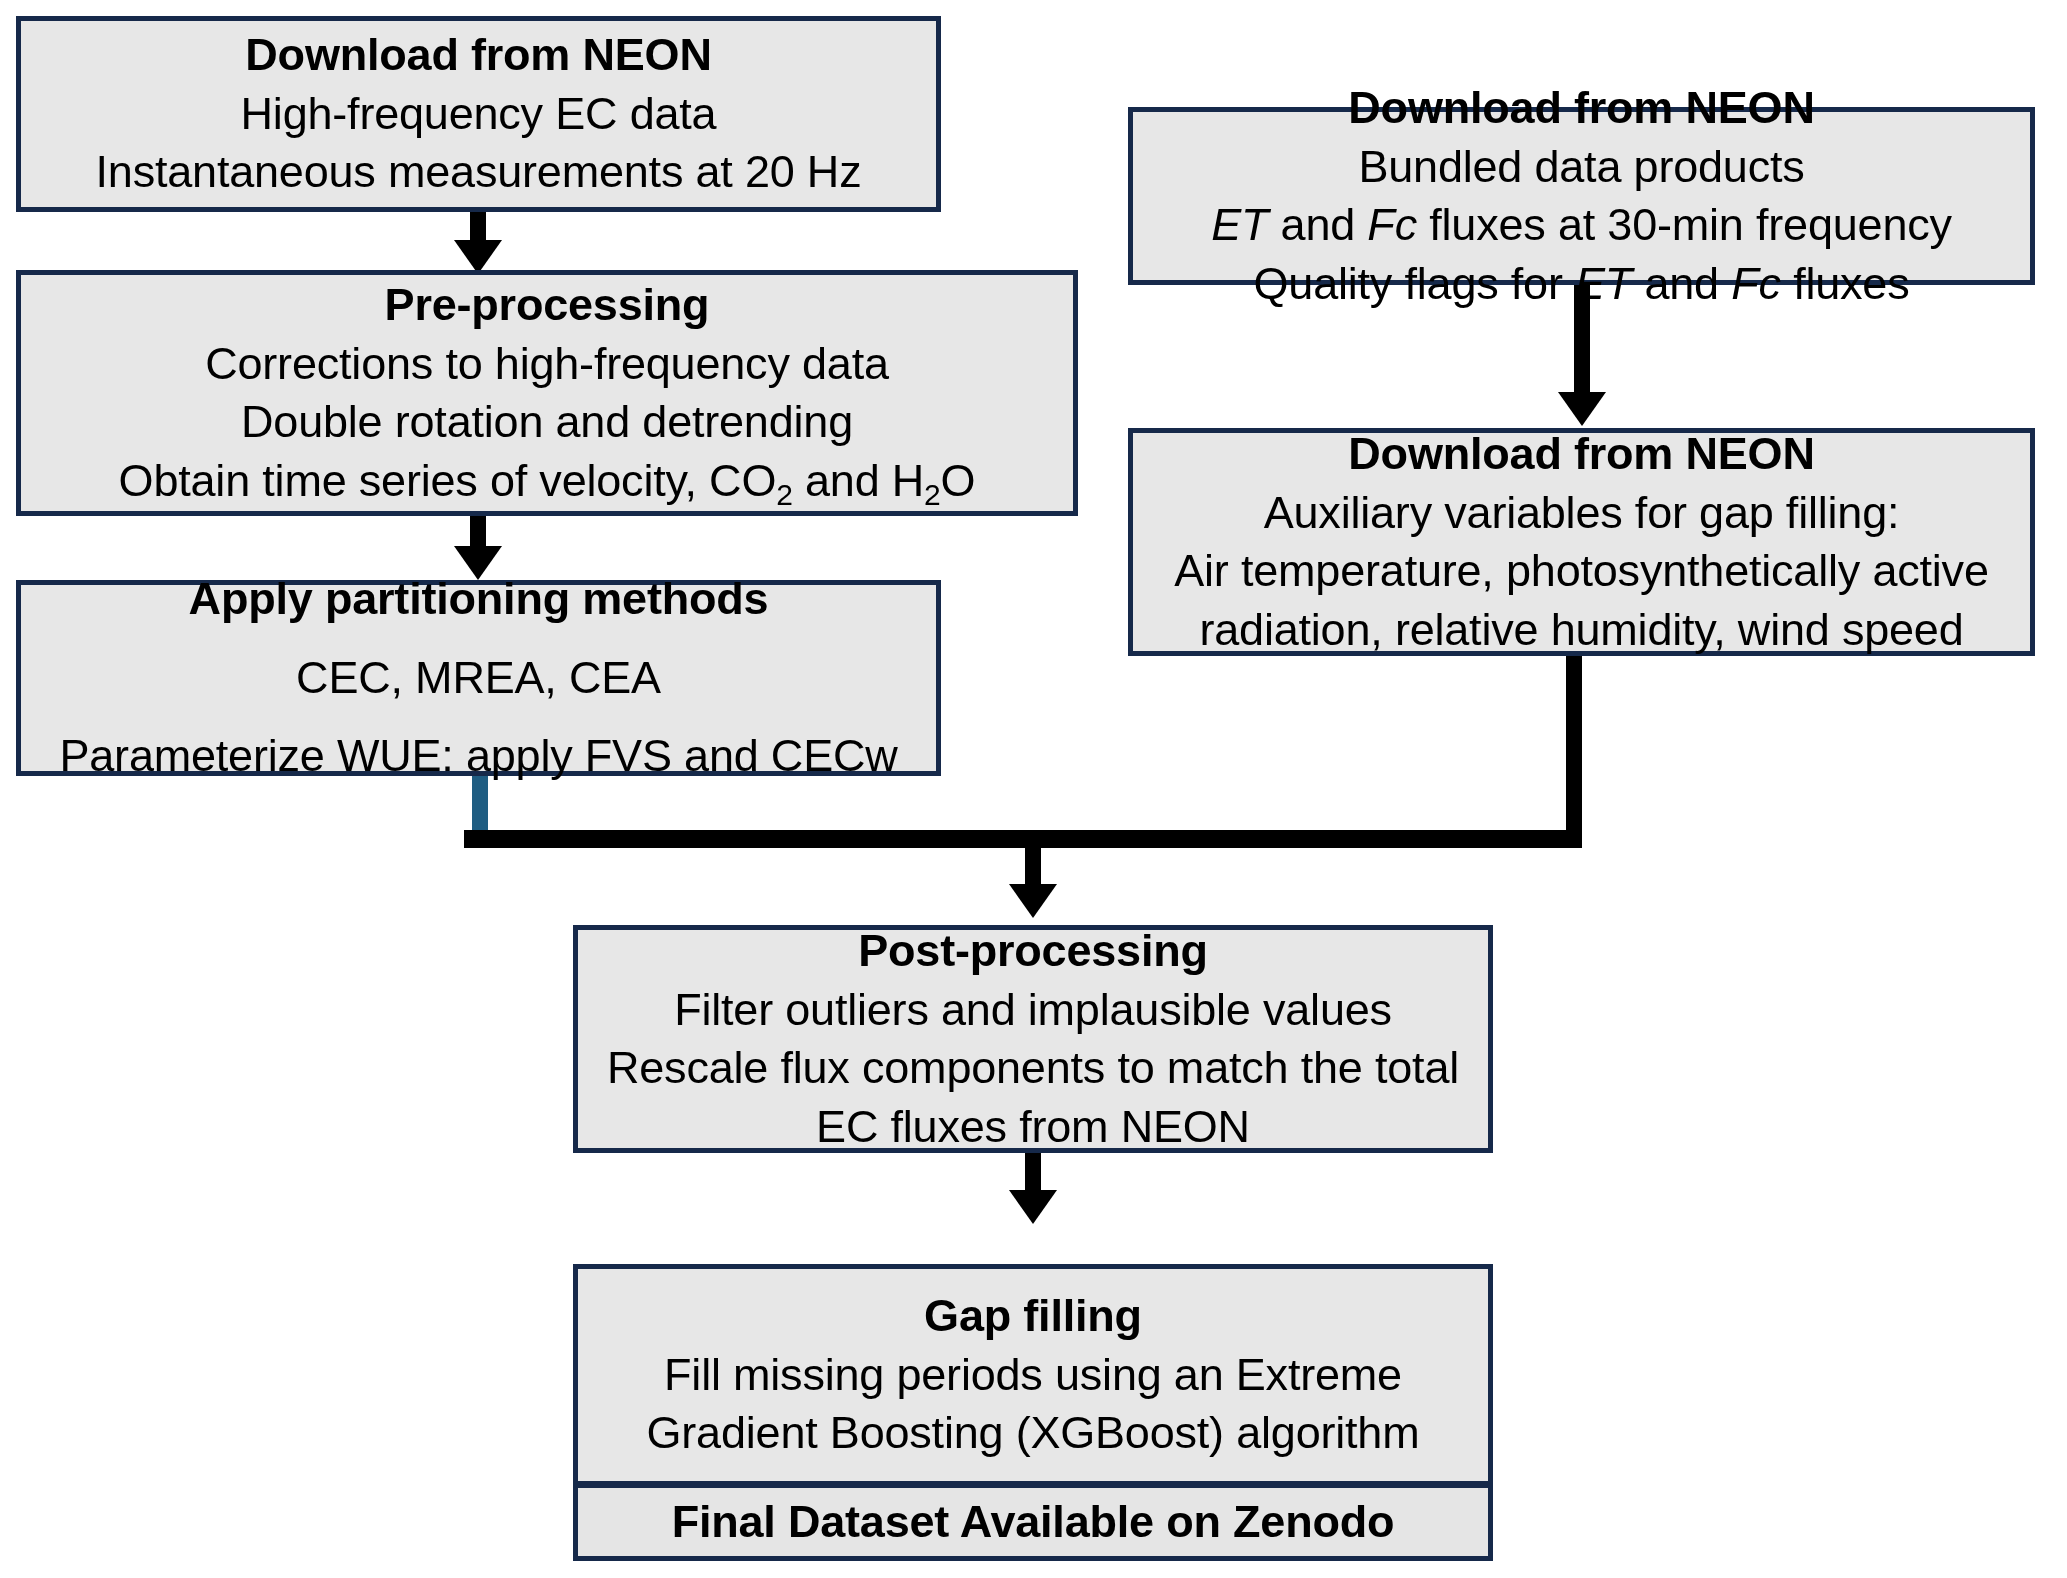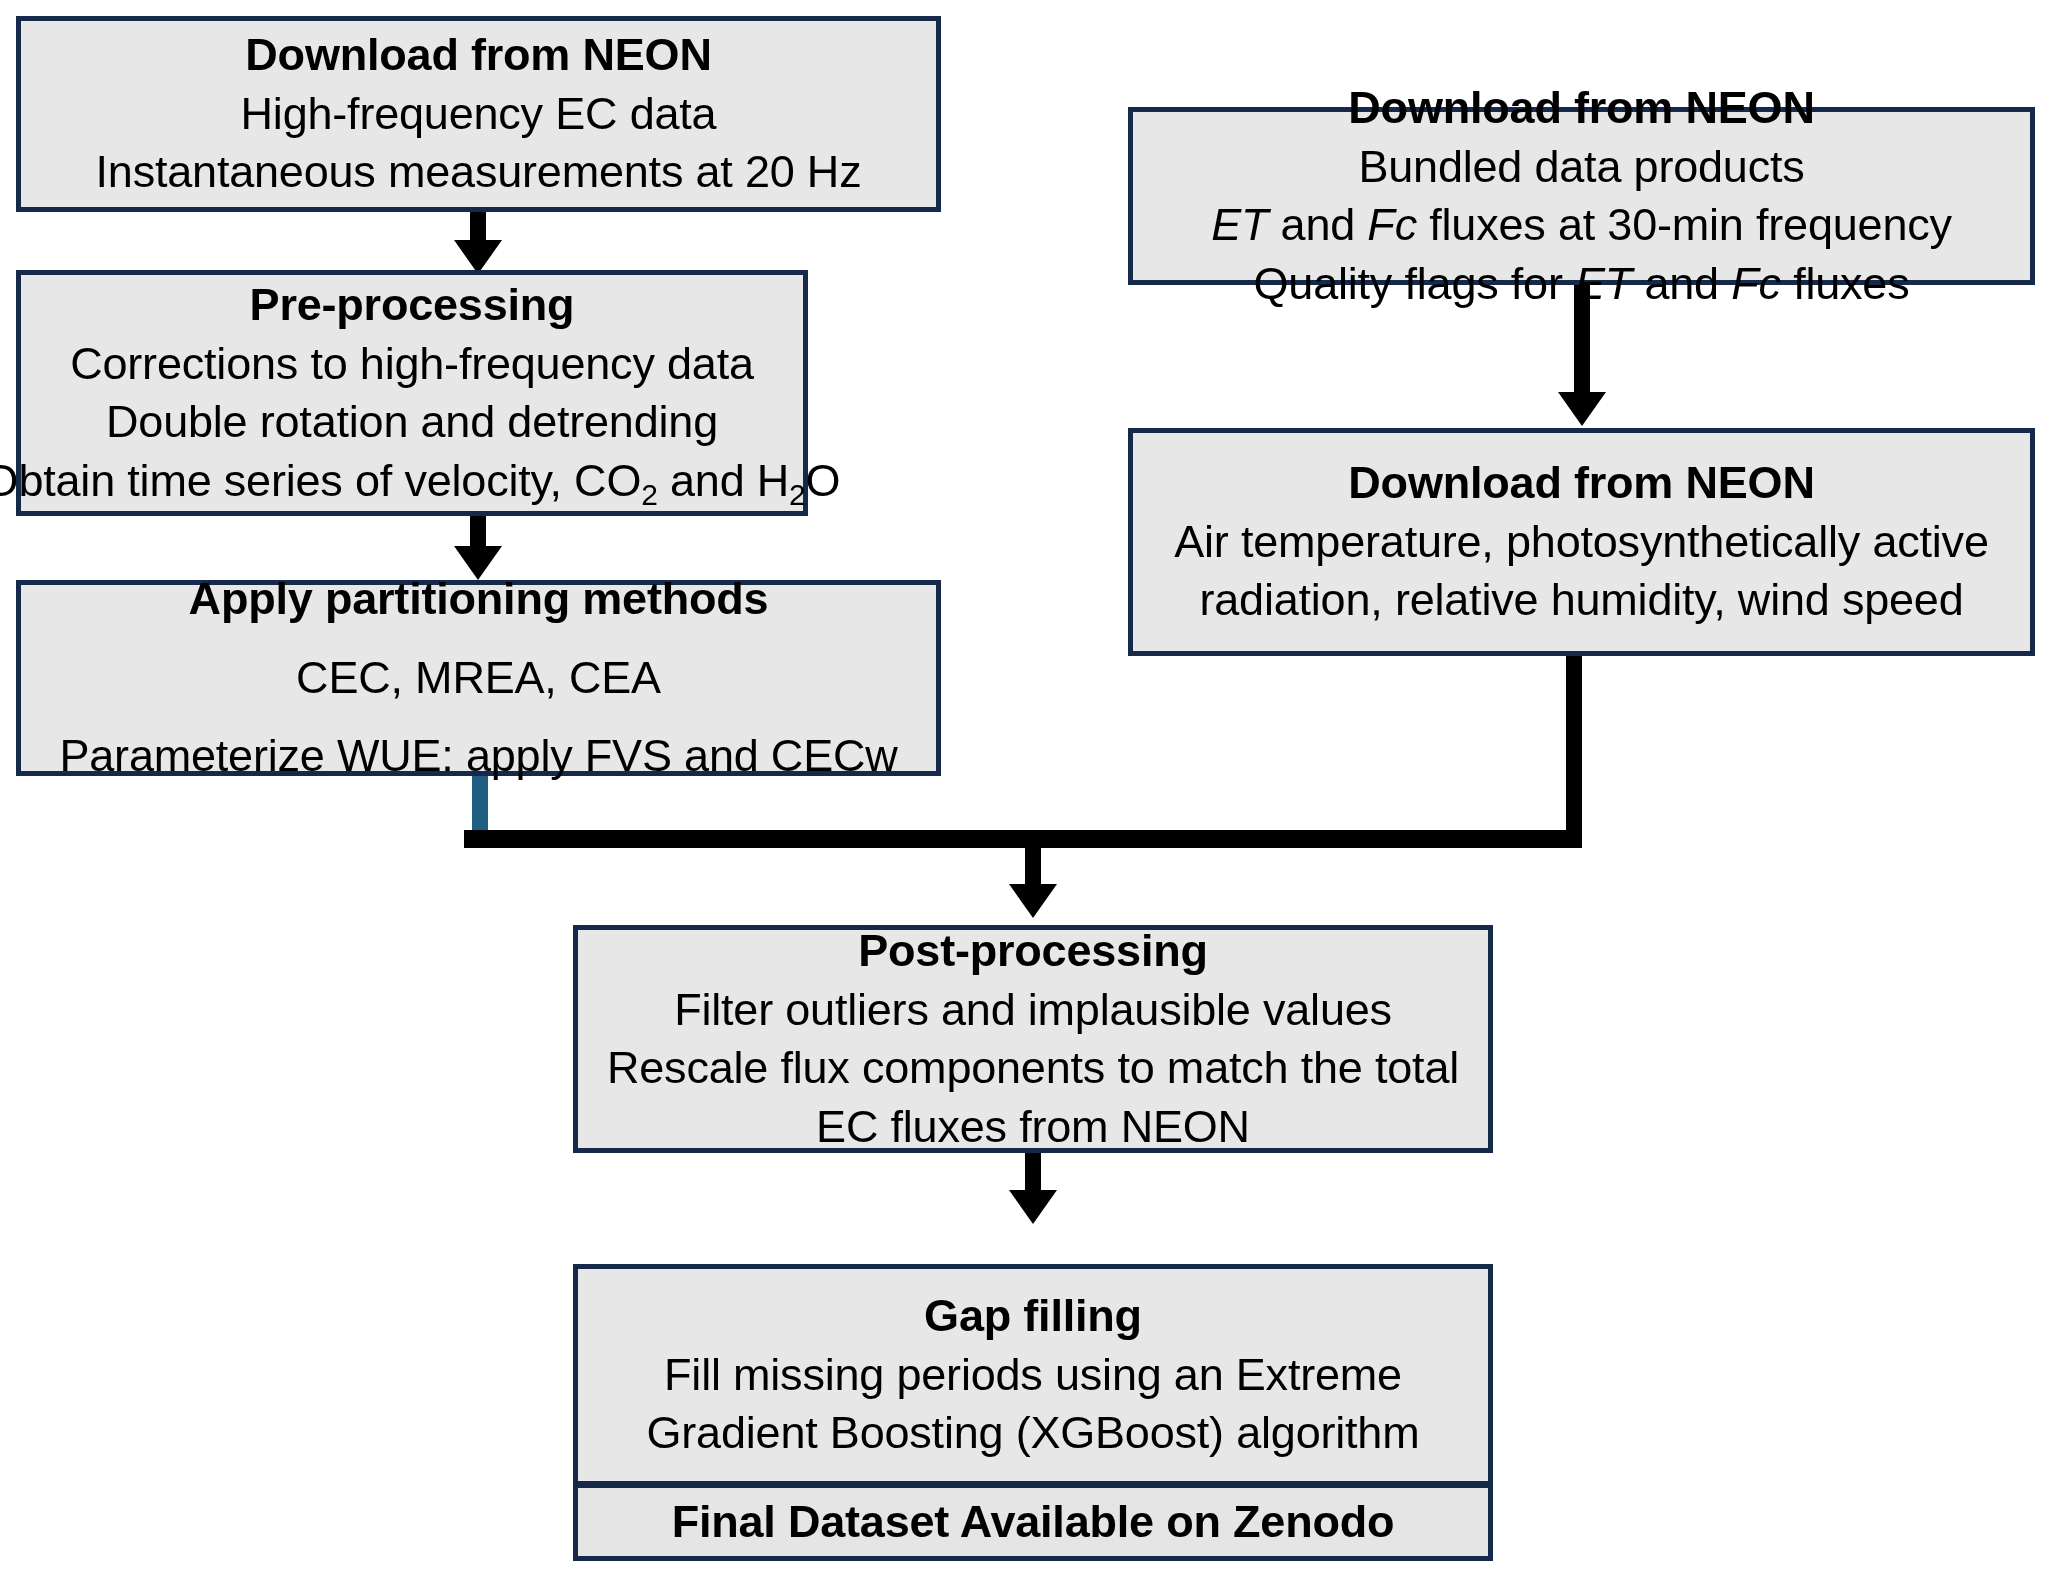--- a/index.html
+++ b/index.html
@@ -53,21 +53,21 @@
     vertical-align: baseline;
     position: relative;
     top: 9px;
   }
   .node .ln em, .node .ttl em {
     font-style: italic;
   }
 
   
   #n-download-hf   { left: 16px;  top: 16px;   width: 925px;  height: 196px; }
-  #n-preprocess    { left: 16px;  top: 270px;  width: 792px;  height: 246px; }
+  #n-preprocess    { left: 16px;  top: 270px;  width: 1062px;  height: 246px; }
   #n-partition     { left: 16px;  top: 580px;  width: 925px;  height: 196px; gap: 20px; }
   #n-download-bdl  { left: 1128px; top: 107px; width: 907px;  height: 178px; }
   #n-download-aux  { left: 1128px; top: 428px; width: 907px;  height: 228px; }
   #n-postprocess   { left: 573px; top: 925px;  width: 920px;  height: 228px; }
   #n-gapfill       { left: 573px; top: 1228px; width: 920px;  height: 222px; margin-top: 36px; }
   #n-zenodo        { left: 573px; top: 1483px; width: 920px;  height: 78px;  }
   .vline { position: absolute; background: #000000; width: 16px; }
   .hline { position: absolute; background: #000000; height: 18px; }
   .vline.teal { background: #1f5d82; }
   .arrowhead {
@@ -128,20 +128,21 @@
 
   <div class="node" id="n-download-bdl">
     <div class="ttl">Download from NEON</div>
     <div class="ln">Bundled data products</div>
     <div class="ln"><em>ET</em> and <em>Fc</em> fluxes at 30-min frequency</div>
     <div class="ln">Quality flags for <em>ET</em> and <em>Fc</em> fluxes</div>
   </div>
 
   <div class="node" id="n-download-aux">
     <div class="ttl">Download from NEON</div>
+    <div class="ln">Auxiliary variables for gap filling:</div>
     <div class="ln">Air temperature, photosynthetically active</div>
     <div class="ln">radiation, relative humidity, wind speed</div>
   </div>
 
   <div class="node" id="n-postprocess">
     <div class="ttl">Post-processing</div>
     <div class="ln">Filter outliers and implausible values</div>
     <div class="ln">Rescale flux components to match the total</div>
     <div class="ln">EC fluxes from NEON</div>
   </div>

